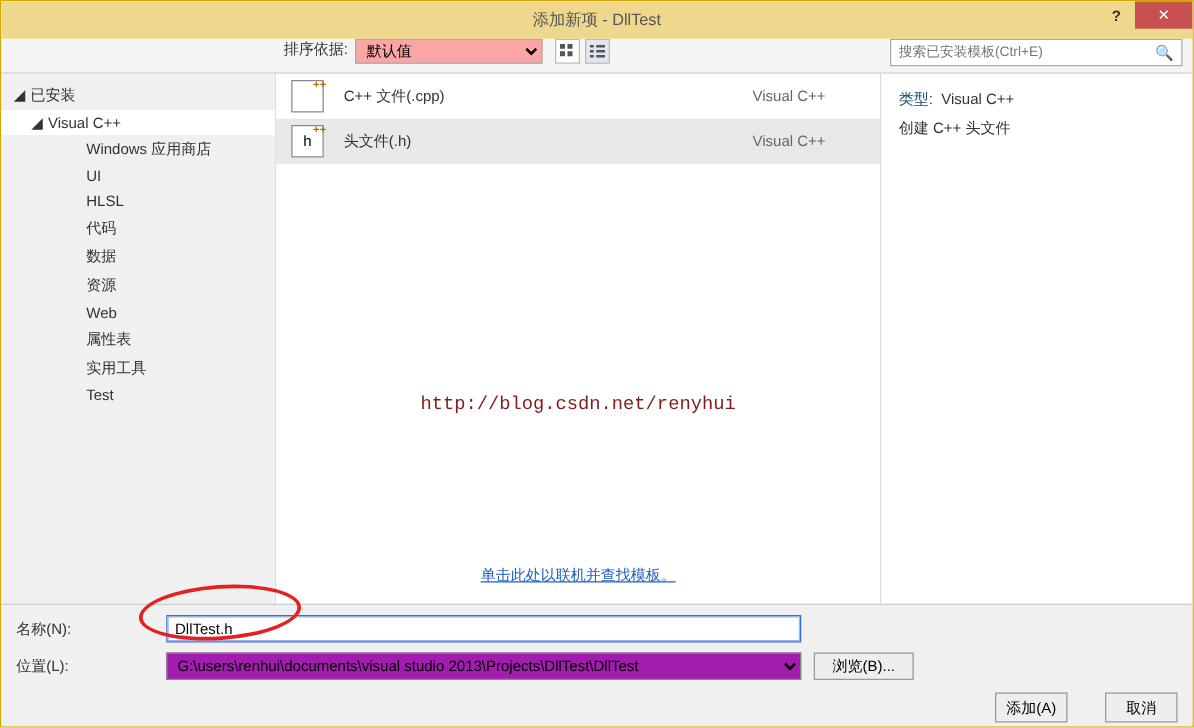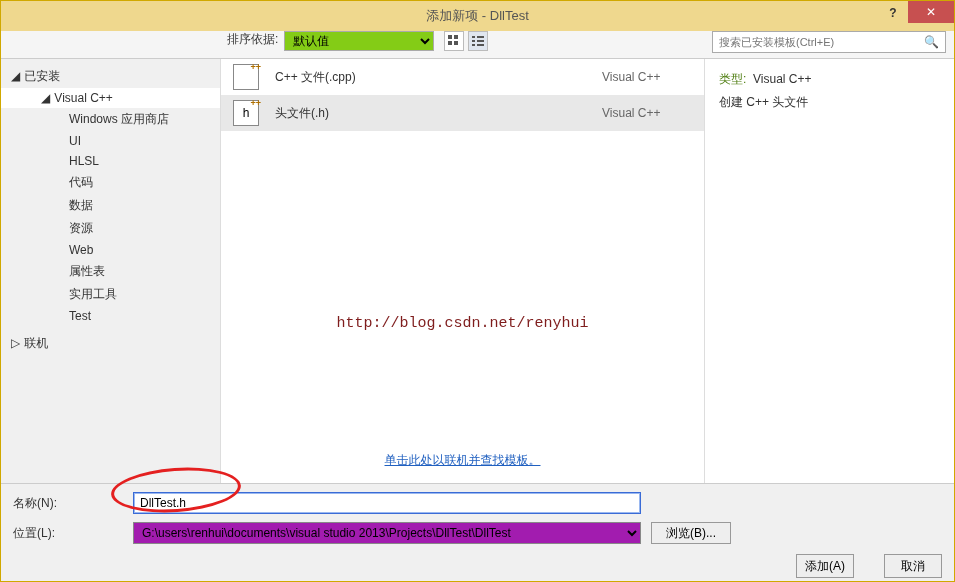--- a/index.html
+++ b/index.html
@@ -6,50 +6,50 @@
 body { background: #fff; width: 955px; height: 582px; overflow: hidden; border: 1px solid #d0a800; }
 .titlebar { height: 30px; background: #efd88e; display: flex; align-items: center; position: relative; }
 .titlebar .title { flex: 1; text-align: center; color: #555; font-size: 13px; }
 .titlebar .controls { position: absolute; right: 0; top: 0; display: flex; }
 .titlebar .ctrl { width: 34px; height: 24px; display: flex; align-items: center; justify-content: center; color: #333; }
 .titlebar .ctrl.help { width: 30px; font-weight: bold; }
 .titlebar .ctrl.close { background: #c75050; color: #fff; width: 46px; height: 22px; }
 .topbar { height: 28px; border-bottom: 1px solid #ccc; display: flex; padding: 0 8px; background: #f5f5f5; }
 .topbar .spacer-left { width: 218px; }
 .topbar .sort-label { color: #333; }
-.topbar select { margin-left: 6px; width: 150px; height: 20px; border: 1px solid #aaa; background: #84cc16; padding: 0 4px; }
+.topbar select { margin-left: 6px; width: 150px; height: 20px; border: 1px solid #aaa; background: #fca5a5; padding: 0 4px; }
 .topbar .view-toggles { margin-left: 10px; display: flex; gap: 4px; }
 .vbtn { width: 20px; height: 20px; border: 1px solid #bbb; display: flex; align-items: center; justify-content: center; background: #fff; cursor: pointer; }
 .vbtn.active { background: #e0e6ef; }
 .topbar .search-wrap { margin-left: auto; }
 .search { width: 234px; height: 22px; border: 1px solid #aaa; padding: 0 6px; color: #888; display: flex; align-items: center; justify-content: space-between; background: #fff; }
 .search input { border: none; flex: 1; outline: none; color: #333; font-size: 11px; }
 .search .mag { color: #666; }
 .main { display: flex; height: 424px; }
 .sidebar { width: 220px; border-right: 1px solid #ddd; background: #f0f0f0; padding-top: 6px; }
 .tree-item { padding: 3px 10px 3px 20px; color: #333; cursor: pointer; }
 .tree-item.top { padding-left: 10px; font-weight: normal; }
 .tree-item .arrow { display: inline-block; width: 10px; }
 .tree-item.sel { background: #fff; }
 .tree-sub { padding-left: 48px; }
-.tree-item.depth1 { padding-left: 40px; }
+.tree-item.depth1 { padding-left: 24px; }
 .center { flex: 1; display: flex; flex-direction: column; background: #fff; position: relative; }
 .template-list { flex: 1; }
 .template-row { display: flex; align-items: center; height: 36px; padding: 0 12px; cursor: pointer; }
 .template-row.sel { background: #e8e8e8; }
 .template-row .ticon { width: 26px; height: 26px; border: 1px solid #888; margin-right: 16px; position: relative; display: flex; align-items: center; justify-content: center; font-size: 11px; background: #fff; }
 .ticon .plus { position: absolute; top: -3px; right: -3px; color: #b07000; font-size: 9px; font-weight: bold; }
 .template-row .tname { flex: 1; color: #333; }
 .template-row .ttype { color: #666; width: 90px; text-align: left; }
 .center .watermark { position: absolute; top: 256px; left: 0; right: 0; text-align: center; color: #7f1d1d; font-family: "Courier New", monospace; font-size: 15px; pointer-events: none; }
 .center .online-link { text-align: center; padding: 8px 0 14px; }
 .center .online-link a { color: #2060c0; text-decoration: underline; cursor: pointer; }
 .details { width: 250px; border-left: 1px solid #ddd; padding: 12px 14px; background: #fff; }
 .details .line { margin-bottom: 6px; color: #333; }
-.details .label { color: #4d7c0f; }
+.details .label { color: #0c4a6e; }
 .bottom { border-top: 1px solid #ccc; background: #f0f0f0; padding: 8px 12px 10px; }
 .form-row { display: flex; align-items: center; margin-bottom: 8px; }
 .form-row .flabel { width: 120px; color: #333; }
 .form-row input.txt { flex: 1; height: 22px; border: 1px solid #888; padding: 0 6px; background: #fff; }
 .form-row input.txt.focus { border: 1px solid #3a6bd6; box-shadow: inset 0 0 0 1px #9ab8f0; }
 .form-row select.path { flex: 1; height: 22px; border: 1px solid #888; padding: 0 4px; background: #a21caf; }
 .form-row .browse { margin-left: 10px; width: 80px; height: 22px; border: 1px solid #999; background: #eee; cursor: pointer; }
 .btn-row { display: flex; justify-content: flex-end; gap: 8px; padding-top: 2px; }
 .btn { width: 58px; height: 24px; border: 1px solid #999; background: #eee; cursor: pointer; margin-left: 22px; }
 .redcircle { position: absolute; border: 3px solid #e42020; border-radius: 50%; width: 130px; height: 44px; pointer-events: none; transform: rotate(-4deg); }
@@ -108,21 +108,20 @@
       <div class="tree-item">UI</div>
       <div class="tree-item">HLSL</div>
       <div class="tree-item">代码</div>
       <div class="tree-item">数据</div>
       <div class="tree-item">资源</div>
       <div class="tree-item">Web</div>
       <div class="tree-item">属性表</div>
       <div class="tree-item">实用工具</div>
       <div class="tree-item">Test</div>
     </div>
-    <div class="tree-item top" style="margin-top:6px"><span class="arrow">▷</span> <span>联机</span></div>
   </div>
 
   <div class="center">
     <div class="template-list">
       <div class="template-row">
         <div class="ticon">
             <span class="plus">++</span>
           </div>
         <div class="tname">C++ 文件(.cpp)</div>
         <div class="ttype">Visual C++</div>

